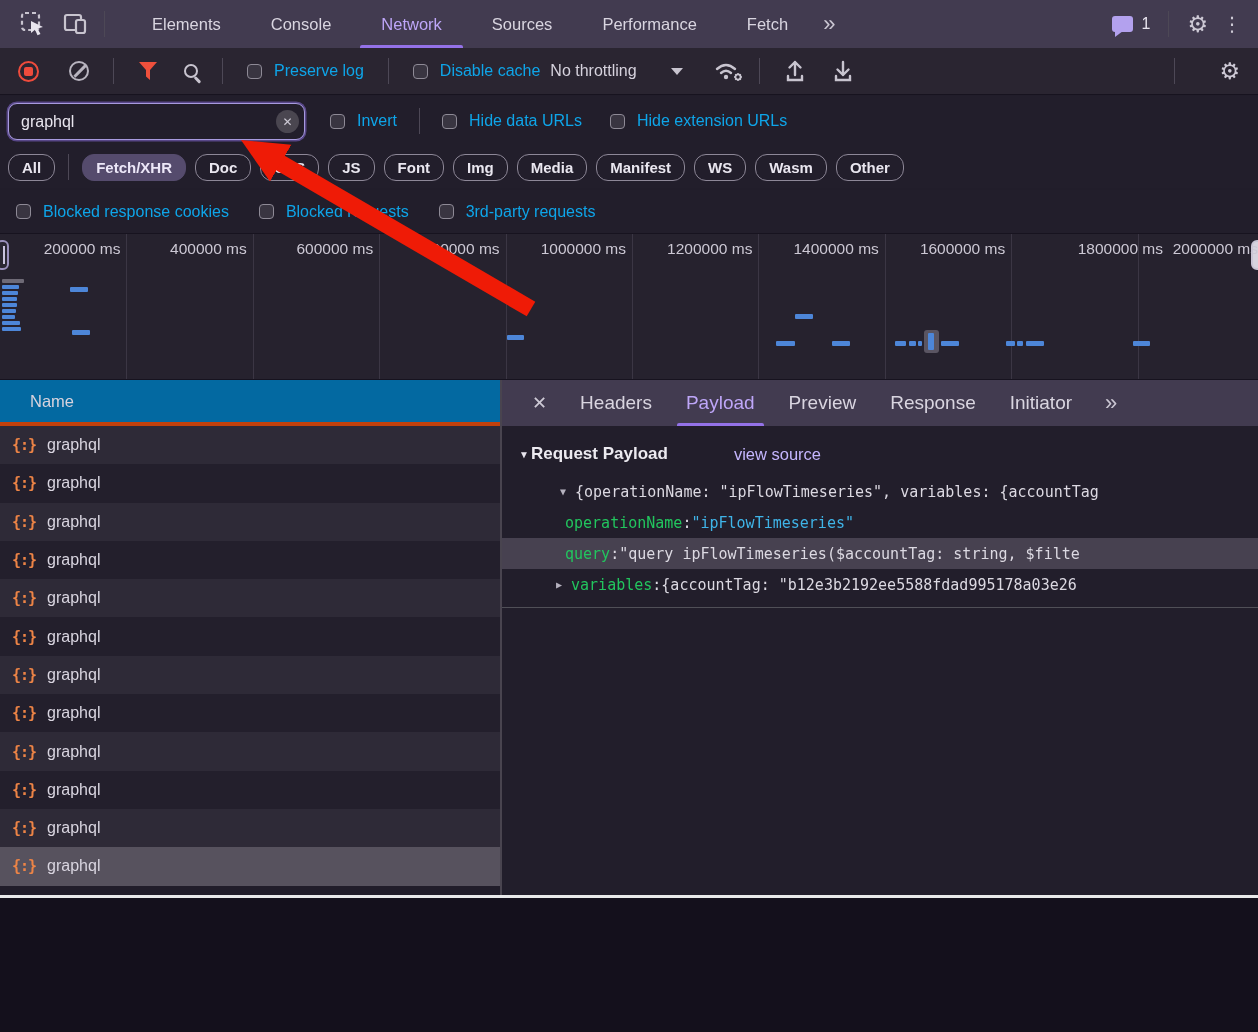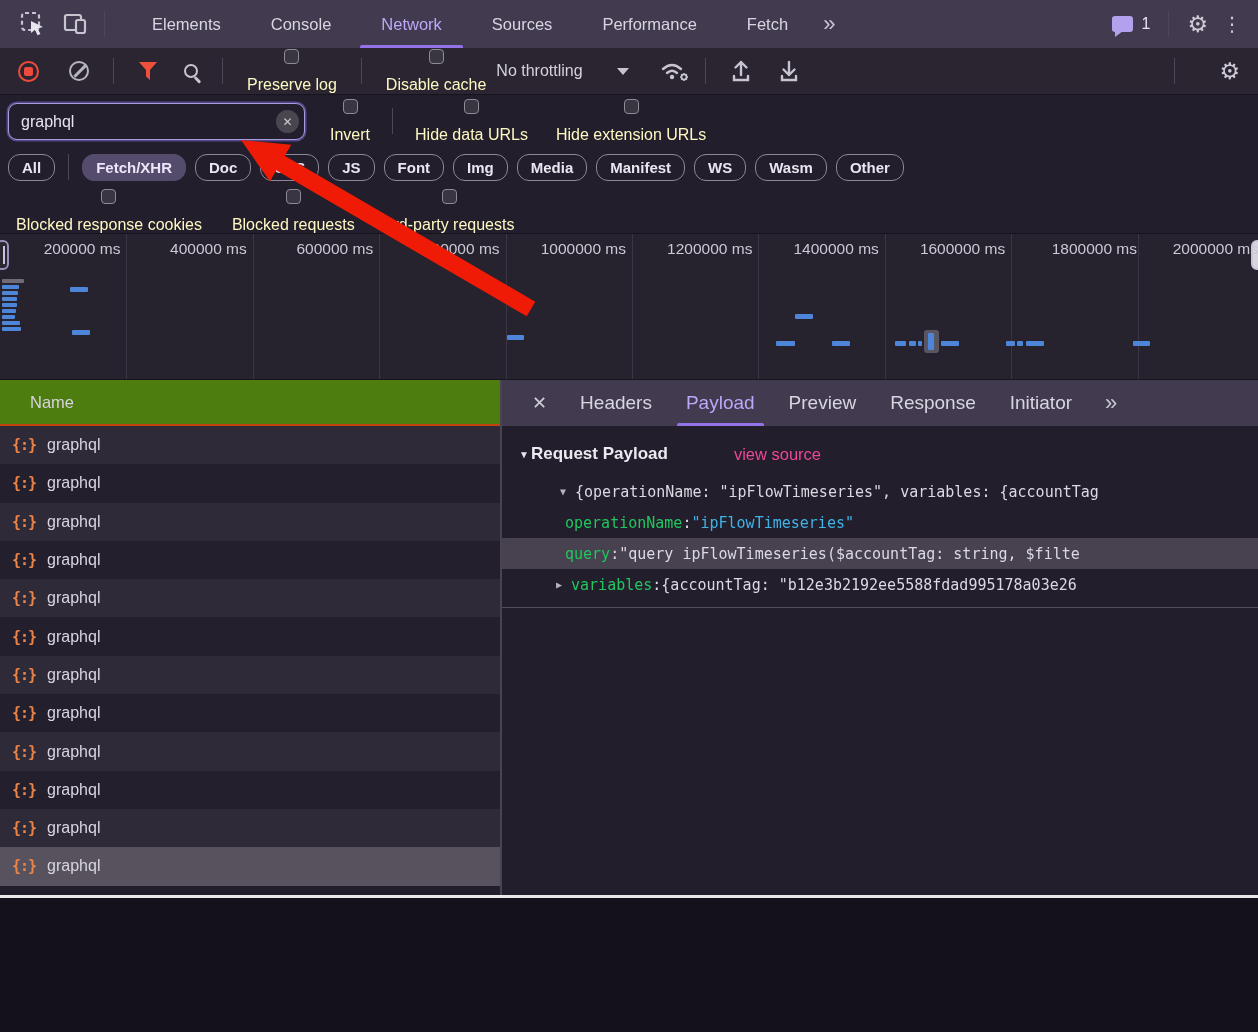--- a/index.html
+++ b/index.html
@@ -48,21 +48,21 @@
   .block::after { content:""; position:absolute; left:8px; top:-1px; width:2.5px; height:17px;
     background:#b8b4bf; transform:rotate(45deg); }
   .nettoolbar .vdiv { margin-right:24px; }
   .funnel { margin-right:26px; display:flex; }
   .search-ic { width:14px; height:14px; border:2.5px solid #c8c4cf; border-radius:50%;
     position:relative; margin-right:24px; }
   .search-ic::after { content:""; position:absolute; left:10px; top:10px; width:2.5px; height:8px;
     background:#c8c4cf; transform:rotate(-45deg); border-radius:2px; }
   .cb { width:15px; height:15px; border:1.5px solid #8e8a96; background:#393541;
     border-radius:4px; flex:0 0 15px; }
-  .cb-group { display:flex; align-items:center; gap:12px; font-size:16px; color:#fef9c3;flex-direction:column; }
+  .cb-group { display:flex; align-items:center; gap:12px; font-size:16px; color:#0ea5e9; }
   .throttle { display:flex; align-items:center; gap:0; margin-left:10px; font-size:16px; color:#d6d2dd; }
   .caret-down { width:0; height:0; border:6px solid transparent; border-top:7px solid #c8c4cf;
     margin-left:34px; margin-top:6px; }
   .net-cond { margin-left:30px; display:flex; }
   .iconsvg { display:block; }
   .updown { margin-left:22px; display:flex; }
   .nettoolbar .spacer { flex:1; }
   .nettoolbar .gear { margin-left:20px; }
 
   
@@ -100,21 +100,21 @@
   .handle-left { position:absolute; left:-4px; top:6px; width:13px; height:30px;
     border:2px solid #9a90bb; border-radius:6px; background:#2b2733; }
   .handle-left::after { content:""; position:absolute; left:5px; top:4px; width:1.5px; height:18px; background:#cac4de; }
   .handle-right { position:absolute; right:-7px; top:6px; width:14px; height:30px;
     border:2px solid #c9c5d4; border-radius:6px; background:#d7d4de; }
 
   
   .main { position:absolute; top:380px; left:0; width:1258px; bottom:3px; }
   .left-pane { position:absolute; left:0; top:0; width:500px; bottom:0; background:#211d2a; }
   .pane-div { position:absolute; left:500px; top:0; width:2px; bottom:0; background:#49444f; }
-  .name-header { height:46px; background:#4d7c0f; border-bottom:2px solid #c2410c;
+  .name-header { height:46px; background:#0369a1; border-bottom:4px solid #c2410c;
     display:flex; align-items:center; padding-left:30px; font-size:16.5px; color:#d7d3de; }
   .req-row { height:38.3px; display:flex; align-items:center; padding-left:12px; gap:11px;
     font-size:16px; color:#d9d5e0; }
   .req-row.odd { background:#2e2a37; }
   .req-row.even { background:#231f2c; }
   .req-row.selected { background:#57525e; }
   .xhr-ic { color:#ed8446; font-family:"DejaVu Sans Mono", monospace; font-size:15px;
     font-weight:bold; letter-spacing:-1px; }
 
   .right-pane { position:absolute; left:502px; top:0; right:0; bottom:0; background:#221e2b; }
@@ -125,21 +125,21 @@
   .dtab.active { color:#bea6f8; }
   .dtab.active::after { content:""; position:absolute; left:8px; right:8px; bottom:0;
     height:3px; background:#9472e8; border-radius:2px 2px 0 0; }
   .detail-tabs .chev { margin-left:6px; }
 
   .payload { position:relative; font-size:15.5px; }
   .pl-head { display:flex; align-items:center; height:44px; padding-left:17px; margin-top:6px; }
   .tri { font-size:10px; color:#e8e5ee; margin-right:2px; }
   .tri.dim { color:#b6b2bf; margin-right:9px; }
   .pl-title { font-size:17px; font-weight:bold; color:#eceaf0; }
-  .view-source { margin-left:66px; font-size:16.5px; color:#ec4899; }
+  .view-source { margin-left:66px; font-size:16.5px; color:#c4b5fd; }
   .code { font-family:"DejaVu Sans Mono", monospace; font-size:15px; color:#dcd9e2;
     white-space:nowrap; overflow:hidden; }
   .pl-line { height:31px; display:flex; align-items:center; }
   .pl-line .k { color:#22c55e; }
   .pl-line .s { color:#3fb4e8; }
   .pl-line.hl { background:#474150; }
   .ind1 { padding-left:58px; } .ind2 { padding-left:63px; } .ind3 { padding-left:54px; }
   .pl-sep { height:1px; background:#504f57; margin-top:7px; }
 
   .bottom-strip { position:absolute; left:0; bottom:0; width:1258px; height:3px; background:#e9e9ea; }
@@ -301,21 +301,21 @@
       <div class="ticklabel" style="left: 377.6px;">800000 ms</div>
       <div class="gridline" style="left: 632px;"></div>
       <div class="ticklabel" style="left: 504px;">1000000 ms</div>
       <div class="gridline" style="left: 758.4px;"></div>
       <div class="ticklabel" style="left: 630.4px;">1200000 ms</div>
       <div class="gridline" style="left: 884.8px;"></div>
       <div class="ticklabel" style="left: 756.8px;">1400000 ms</div>
       <div class="gridline" style="left: 1011.2px;"></div>
       <div class="ticklabel" style="left: 883.2px;">1600000 ms</div>
       <div class="gridline" style="left: 1137.6px;"></div>
-      <div class="ticklabel" style="left: 1015px;">1800000 ms</div>
+      <div class="ticklabel" style="left: 1041px;">1800000 ms</div>
       <div class="ticklabel" style="left: 1136px;">2000000 ms</div>
       <div class="tbar gray" style="left: 2px; top: 45px; width: 22px; height: 4px;"></div>
       <div class="tbar" style="left: 2px; top: 51px; width: 17px; height: 4px;"></div>
       <div class="tbar" style="left: 2px; top: 57px; width: 16px; height: 4px;"></div>
       <div class="tbar" style="left: 2px; top: 63px; width: 15px; height: 4px;"></div>
       <div class="tbar" style="left: 2px; top: 69px; width: 15px; height: 4px;"></div>
       <div class="tbar" style="left: 2px; top: 75px; width: 14px; height: 4px;"></div>
       <div class="tbar" style="left: 2px; top: 81px; width: 13px; height: 4px;"></div>
       <div class="tbar" style="left: 2px; top: 87px; width: 18px; height: 4px;"></div>
       <div class="tbar" style="left: 2px; top: 93px; width: 19px; height: 4px;"></div>

